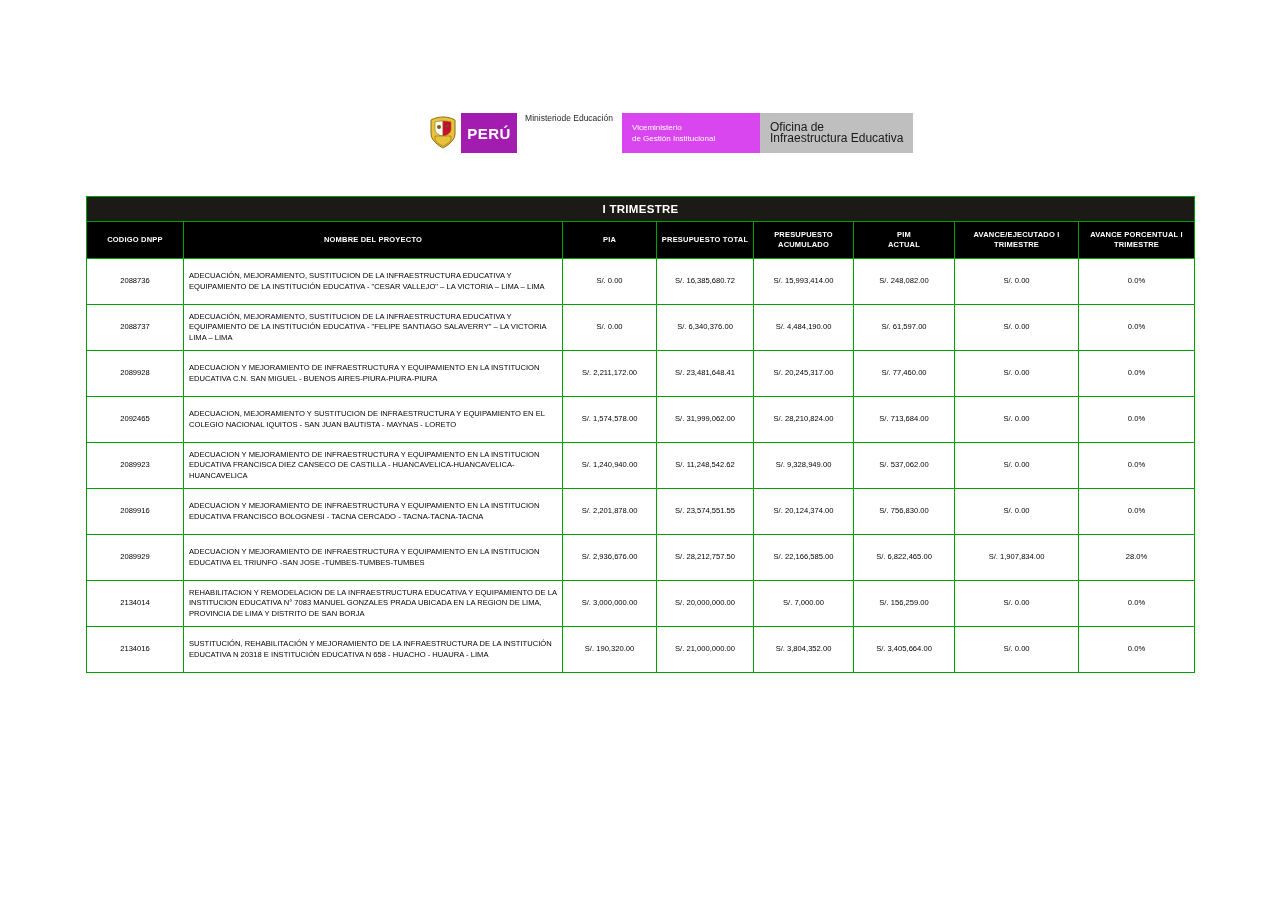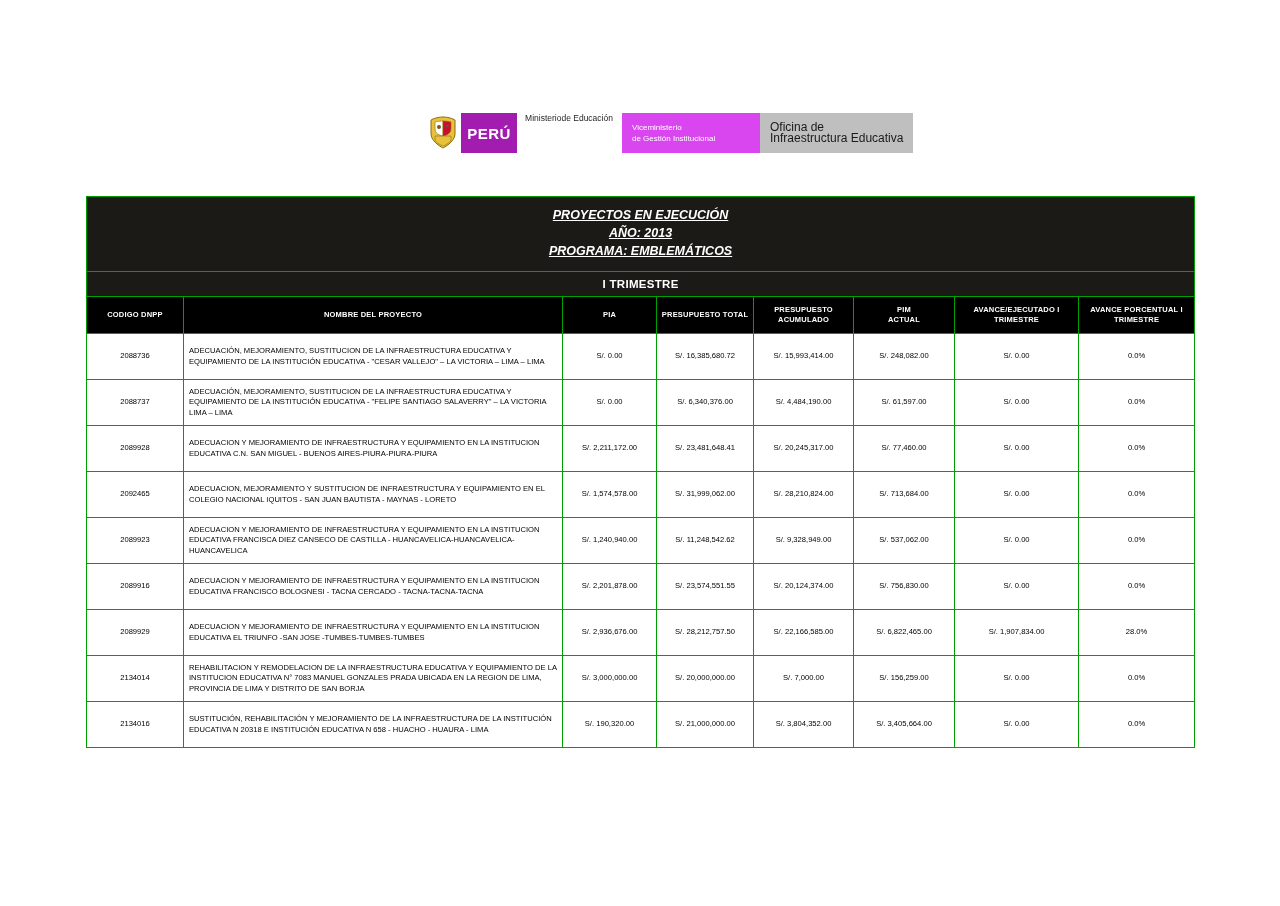--- a/index.html
+++ b/index.html
@@ -195,27 +195,20 @@
       <col class="w-codigo">
         <col class="w-nombre">
         <col class="w-pia">
         <col class="w-presup">
       <col class="w-acum">
         <col class="w-pim">
         <col class="w-avance">
         <col class="w-porc">
     </colgroup>
     <thead>
-      <tr>
-        <td class="title-cell" colspan="8">
-          <div class="t-line">PROYECTOS EN EJECUCIÓN</div>
-          <div class="t-line">AÑO: 2013</div>
-          <div class="t-line">PROGRAMA: EMBLEMÁTICOS</div>
-        </td>
-      </tr>
       <tr>
         <td class="subtitle-cell" colspan="8">I TRIMESTRE</td>
       </tr>
     </thead>
     <thead class="col-heads">
       <tr>
         <th>CODIGO DNPP</th>
         <th>NOMBRE DEL PROYECTO</th>
         <th>PIA</th>
         <th>PRESUPUESTO TOTAL</th>

